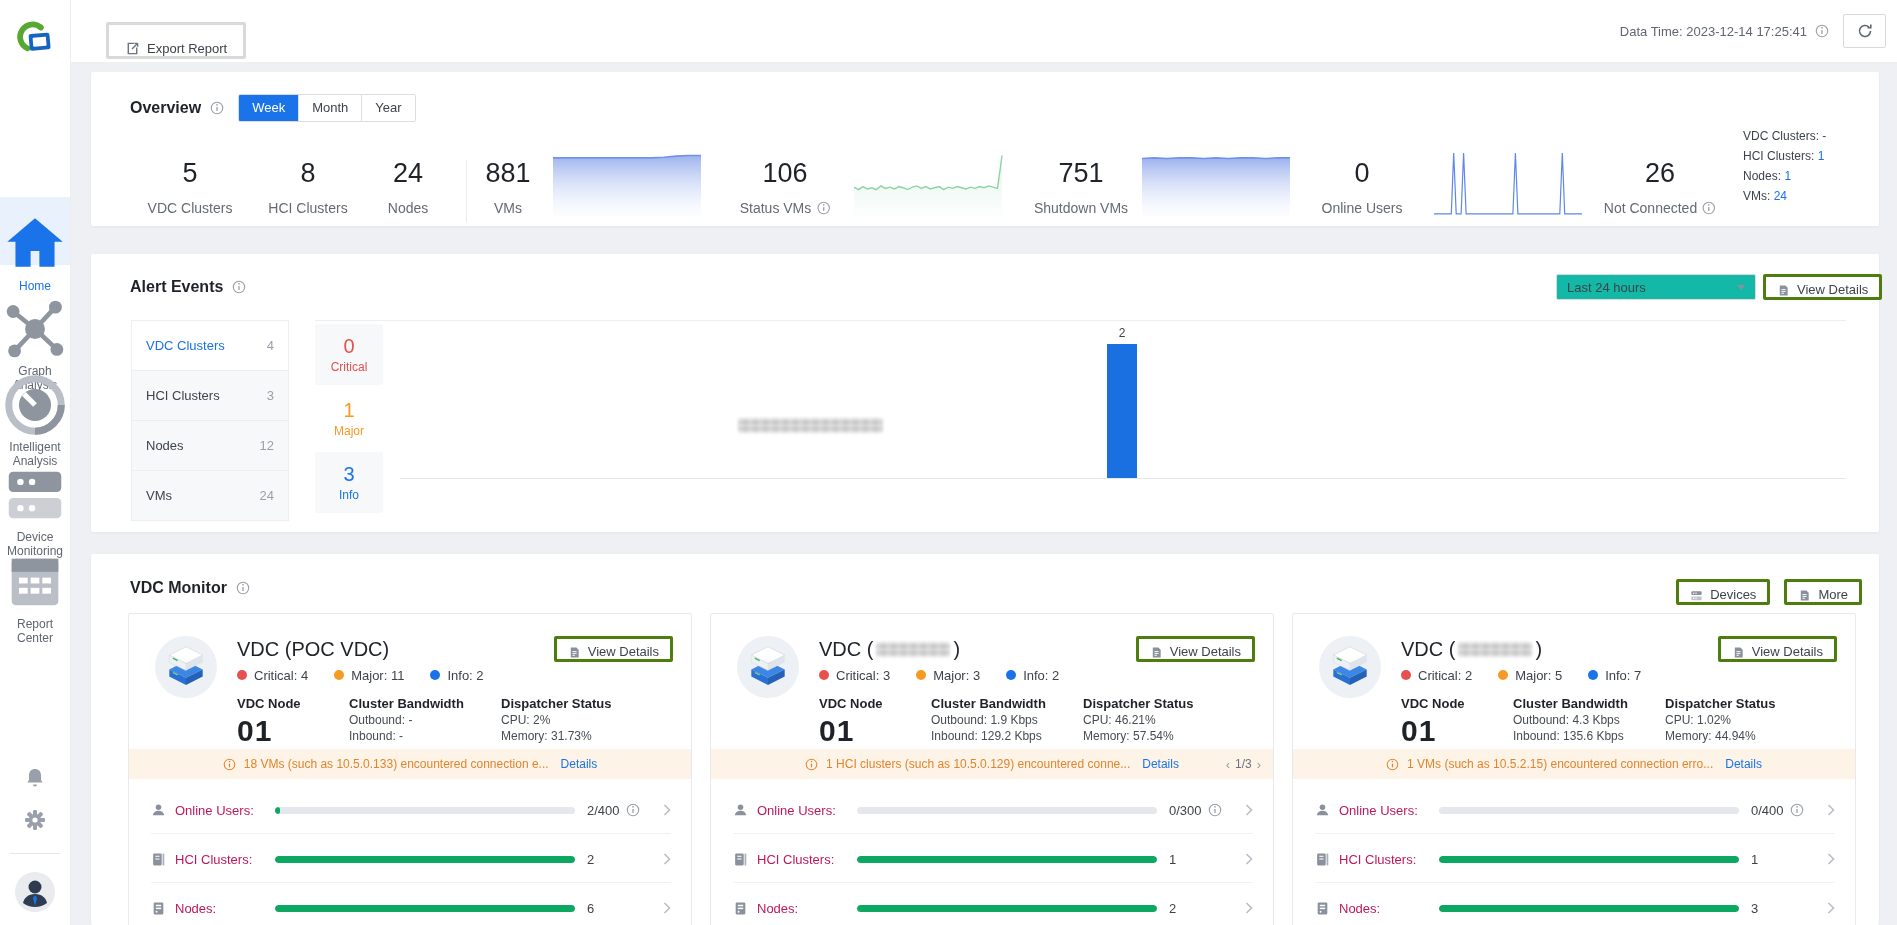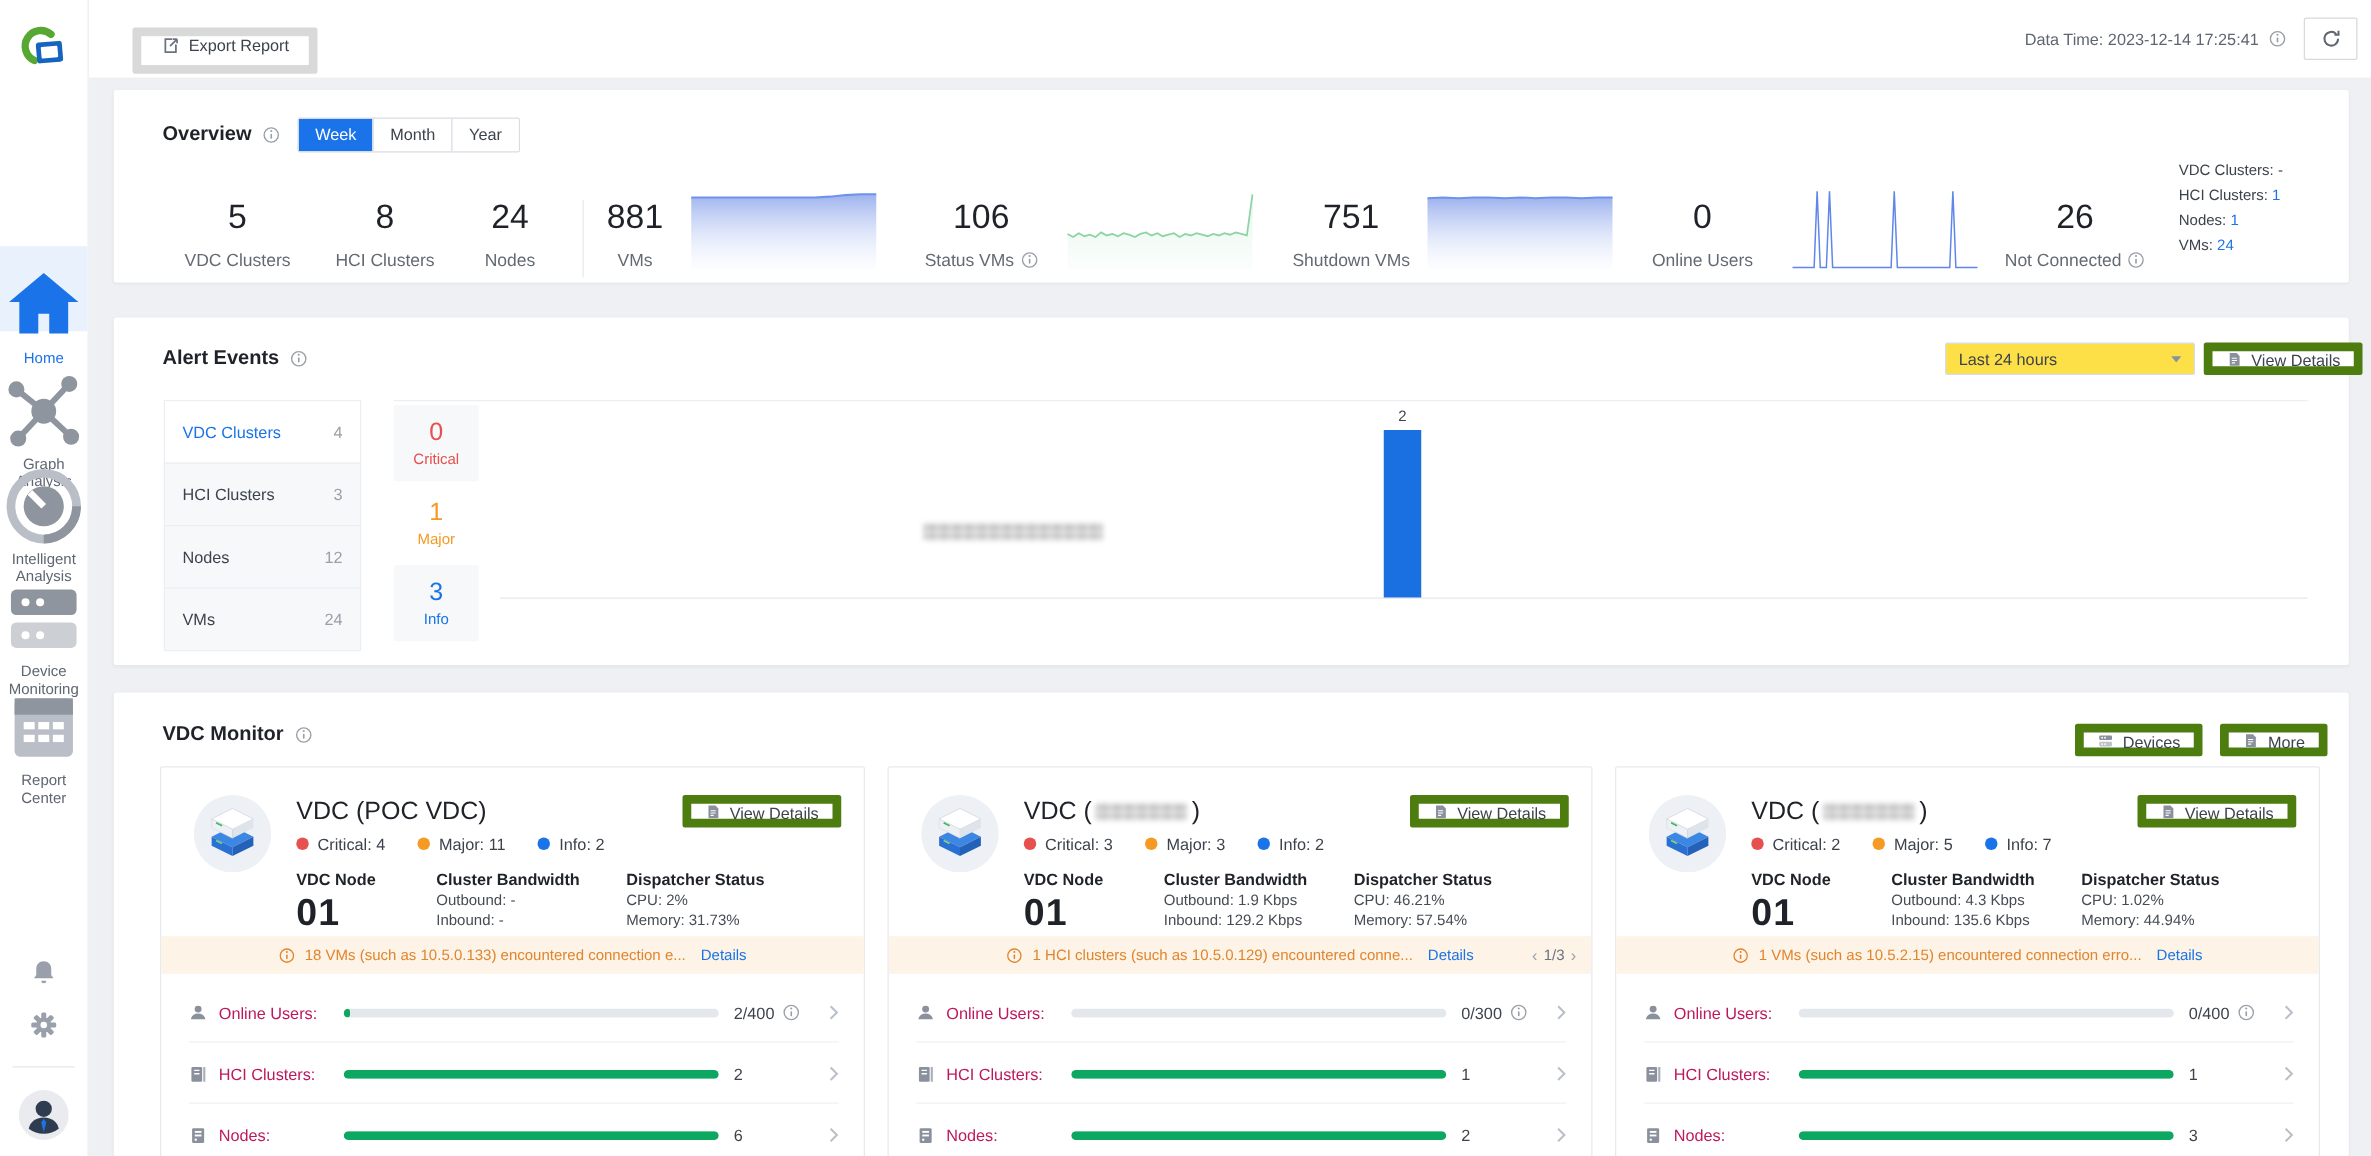--- a/index.html
+++ b/index.html
@@ -14,21 +14,21 @@
   .nav-item .nico{margin:0 auto 5px;width:26px;height:26px;}
   .nav-item .nlabel{display:block;width:66px;margin:0 auto;}
   .nav-item.active{background:#e8f1fc;color:#1a73e8;height:68px;padding-top:12px;}
   .n0{top:197px;}.n1{top:294px;}.n2{top:370px;}.n3{top:460px;}.n4{top:547px;}
   .sb-ico{position:absolute;left:23px;width:24px;height:24px;cursor:pointer;}
   .sb-div{position:absolute;top:853px;left:10px;right:10px;border-top:1px solid #e5e7ea;}
   .sb-avatar{position:absolute;top:872px;left:15px;width:40px;height:40px;cursor:pointer;}
 
   
   .topbar{position:absolute;left:70px;top:0;right:0;height:62px;background:#fff;}
-  .btn{display:inline-flex;align-items:flex-start;gap:7px;border:7px solid #4d7c0f;background:#fff;border-radius:2px;font-size:13px;color:#3d434c;padding:0 11px;box-sizing:border-box;cursor:pointer;white-space:nowrap;}
+  .btn{display:inline-flex;align-items:flex-end;gap:7px;border:3px solid #4d7c0f;background:#fff;border-radius:2px;font-size:13px;color:#3d434c;padding:0 11px;box-sizing:border-box;cursor:pointer;white-space:nowrap;}
   .export-btn{position:absolute;left:36px;top:22px;height:37px;padding:0 16px;border-color:#d9d9d9;}
   .tb-right{position:absolute;right:11px;top:0;height:62px;display:flex;align-items:center;gap:8px;font-size:13px;color:#5f6671;}
   .refresh-btn{width:43px;height:34px;display:flex;align-items:center;justify-content:center;border:1px solid #d9d9d9;border-radius:2px;background:#fff;cursor:pointer;}
 
   
   .card{position:absolute;left:91px;width:1788px;background:#fff;border-radius:2px;box-shadow:0 1px 3px rgba(31,35,41,.05);}
   .card-title{font-size:16px;font-weight:700;color:#1f2329;}
   .ii{width:14px;height:14px;color:#9aa0a8;flex:none;}
 
   
@@ -44,21 +44,21 @@
   .st1{left:99px;}.st2{left:217px;}.st3{left:317px;}.st4{left:417px;}.st5{left:694px;}.st6{left:990px;}.st7{left:1271px;}.st8{left:1569px;}
   .ov-div{position:absolute;left:375px;top:88px;height:62px;border-left:1px solid #e8eaee;}
   .sp{position:absolute;top:78px;width:150px;height:67px;}
   .sp1{left:461px;}.sp2{left:762px;}.sp3{left:1050px;}.sp4{left:1342px;}
   .ov-sum{position:absolute;left:1652px;top:54px;font-size:12px;color:#3d434c;line-height:20px;white-space:nowrap;}
   .ov-sum .lk{color:var(--primary);cursor:pointer;}
 
   
   #alerts{top:254px;height:278px;}
   .al-head{position:absolute;left:39px;top:24px;display:flex;align-items:center;gap:9px;}
-  .al-dd{position:absolute;left:1465px;top:20px;width:200px;height:26px;border:1px solid #d9dce3;border-radius:2px;background:#fde047;font-size:13px;color:#3d434c;display:flex;align-items:center;padding:0 10px;box-sizing:border-box;cursor:pointer;}
+  .al-dd{position:absolute;left:1465px;top:20px;width:200px;height:26px;border:1px solid #d9dce3;border-radius:2px;background:#14b8a6;font-size:13px;color:#3d434c;display:flex;align-items:center;padding:0 10px;box-sizing:border-box;cursor:pointer;}
   .caret{margin-left:auto;width:0;height:0;border-left:4px solid transparent;border-right:4px solid transparent;border-top:5px solid #8a919c;}
   .al-vd{position:absolute;left:1672px;top:20px;height:26px;}
   .al-tabs{position:absolute;left:40px;top:66px;width:158px;border:1px solid #eceef2;box-sizing:border-box;}
   .al-tab{height:49px;display:flex;align-items:center;padding:0 14px;font-size:13px;color:#3d434c;background:#f7f8fa;border-top:1px solid #eceef2;cursor:pointer;}
   .al-tab:first-child{border-top:none;}
   .al-tab.active{background:#fff;color:var(--primary);}
   .al-tab .cnt{margin-left:auto;color:#9aa0a8;}
   .al-line{position:absolute;left:224px;width:1531px;top:66px;border-top:1px solid #eceef2;}
   .al-sev{position:absolute;left:224px;top:70px;width:68px;}
   .sev{height:61px;margin-bottom:3px;border-radius:2px;background:#f7f8fa;display:flex;flex-direction:column;align-items:center;justify-content:center;gap:2px;cursor:pointer;}

